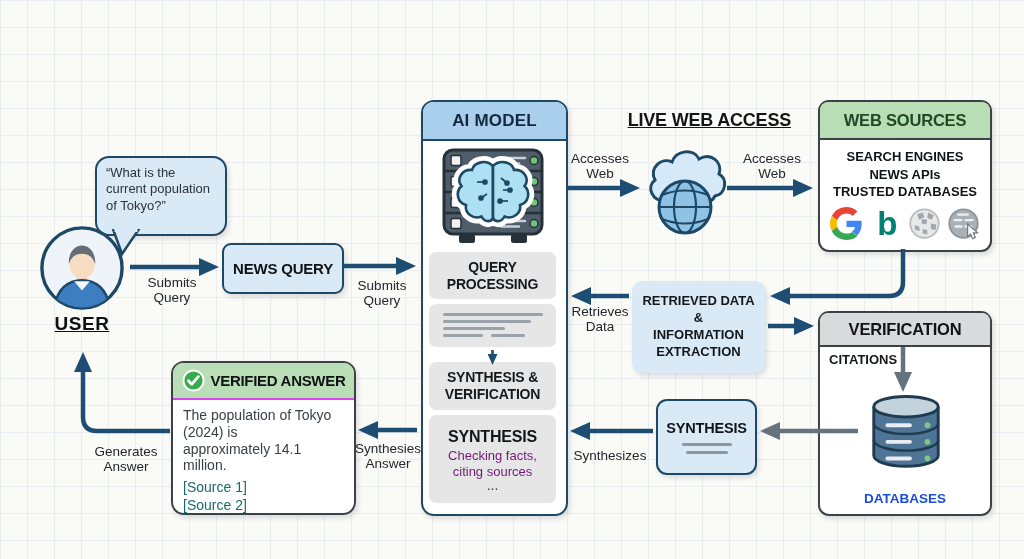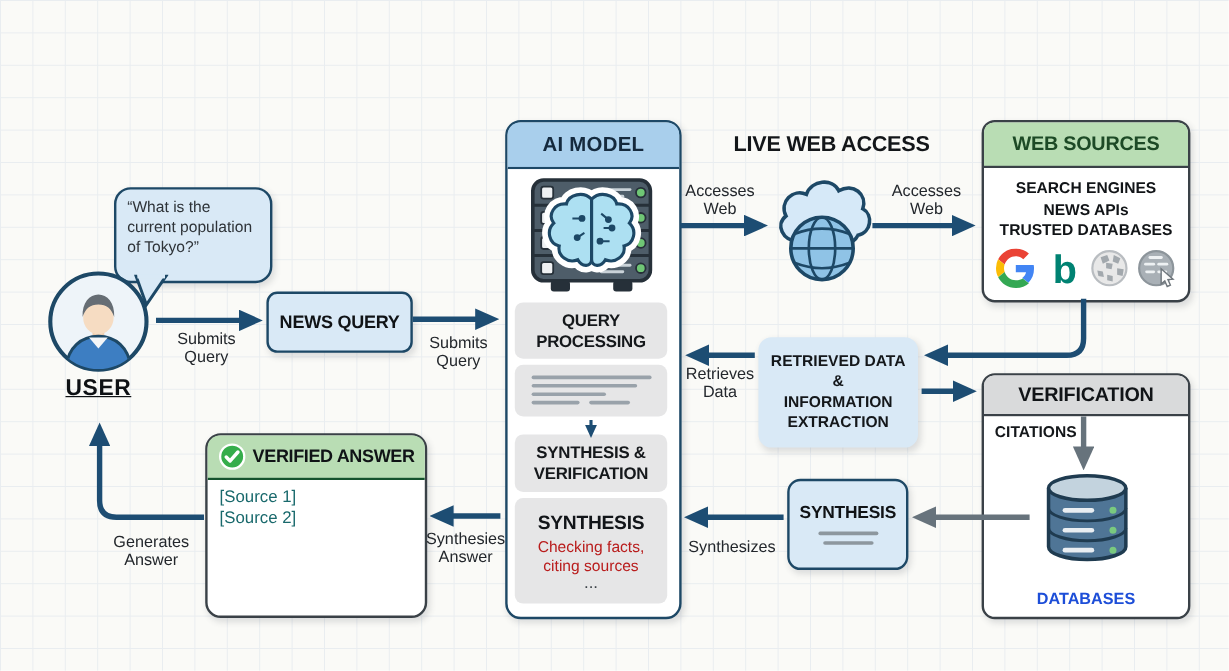--- a/index.html
+++ b/index.html
@@ -138,26 +138,26 @@
     </div>
   </div>
 
   <div class="gray-step" style="left:429px;top:362px;width:127px;height:48px;">
     <div class="step-title" style="font-size:14px;">SYNTHESIS &amp;
 VERIFICATION</div>
   </div>
 
   <div class="gray-step" style="left:429px;top:415px;width:127px;height:88px;">
     <div class="bigtitle">SYNTHESIS</div>
-    <div class="ml" style="font-size:13px;color:#b91c1c;line-height:1.2;margin-top:2px;">Checking facts,
+    <div class="ml" style="font-size:13px;color:#701a75;line-height:1.2;margin-top:2px;">Checking facts,
 citing sources</div>
     <div style="font-size:14px;color:#3c4248;line-height:.6;margin-top:2px;">...</div>
   </div>
 
-  <div class="abs" style="left:595px;top:110px;width:196px;text-align:center;font-weight:bold;font-size:18px;color:#131619;letter-spacing:-.2px;">LIVE WEB ACCESS</div>
+  <div class="abs" style="left:595px;top:110px;width:196px;text-align:right;font-weight:bold;font-size:18px;color:#131619;letter-spacing:-.2px;text-decoration:underline;">LIVE WEB ACCESS</div>
 
   <svg class="abs z4" style="left:641px;top:144px;" width="88" height="94" viewBox="0 0 88 94">
     <path d="M24 57 C11 57 5 43 14 36 C8 24 20 13 31 18 C35 6 53 4 58 15 C70 8 82 18 78 30 C87 35 85 50 74 52 C70 60 58 62 52 57 Z" fill="#d6e9f8" stroke="#1d4866" stroke-width="3"></path>
     <circle cx="44" cy="63" r="26" fill="#8fc3e6" stroke="#1d4866" stroke-width="3"></circle>
     <ellipse cx="44" cy="63" rx="11" ry="26" fill="none" stroke="#1d4866" stroke-width="2.2"></ellipse>
     <line x1="18" y1="63" x2="70" y2="63" stroke="#1d4866" stroke-width="2.2"></line>
     <path d="M21 51 q23 -9 46 0" fill="none" stroke="#1d4866" stroke-width="2.2"></path>
     <path d="M21 75 q23 9 46 0" fill="none" stroke="#1d4866" stroke-width="2.2"></path>
   </svg>
 
@@ -227,27 +227,31 @@
     <circle cx="67" cy="65" r="3" fill="#79c97f"></circle>
   </svg>
 
   <div class="abs box-blue shadow z2" style="left:656px;top:399px;width:97px;height:72px;flex-direction:column;border-radius:11px;">
     <div style="font-weight:bold;font-size:14.5px;color:#101316;letter-spacing:-.2px;">SYNTHESIS</div>
     <div class="gline" style="width:50px;margin-top:7px;background:#8d979e;"></div>
     <div class="gline" style="width:42px;margin-top:5px;background:#8d979e;"></div>
   </div>
 
   <div class="abs hard-panel shadow z2" style="left:171px;top:361px;width:181px;height:150px;border-radius:13px;">
-    <div class="hdr-band" style="height:35px;background:#b9ddb4;border-bottom:2px solid #14532d;border-radius:10px 10px 0 0;gap:6px;">
+    <div class="hdr-band" style="height:35px;background:#b9ddb4;border-bottom:2px solid #d946ef;border-radius:10px 10px 0 0;gap:6px;">
       <svg width="23" height="23" viewBox="0 0 24 24">
         <circle cx="12" cy="12" r="10.5" fill="#35ad4b" stroke="#ffffff" stroke-width="2"></circle>
         <path d="M6.8 12.4 l3.4 3.4 l6.8 -7.8" fill="none" stroke="#ffffff" stroke-width="3" stroke-linecap="round" stroke-linejoin="round"></path>
       </svg>
       <span style="font-weight:bold;font-size:15px;color:#101316;letter-spacing:-.3px;">VERIFIED ANSWER</span>
     </div>
+    <div class="ml" style="padding:7px 10px 0;font-size:14px;color:#3b4046;line-height:1.2;">The population of Tokyo
+(2024) is
+approximately 14.1
+million.</div>
     <div style="padding:4px 10px 0;font-size:14px;color:#19696c;line-height:1.3;">
       <div>[Source 1]</div>
       <div>[Source 2]</div>
     </div>
   </div>
 
   <div class="lbl" style="left:137px;top:275px;width:70px;">Submits
 Query</div>
   <div class="lbl" style="left:347px;top:278px;width:70px;">Submits
 Query</div>

